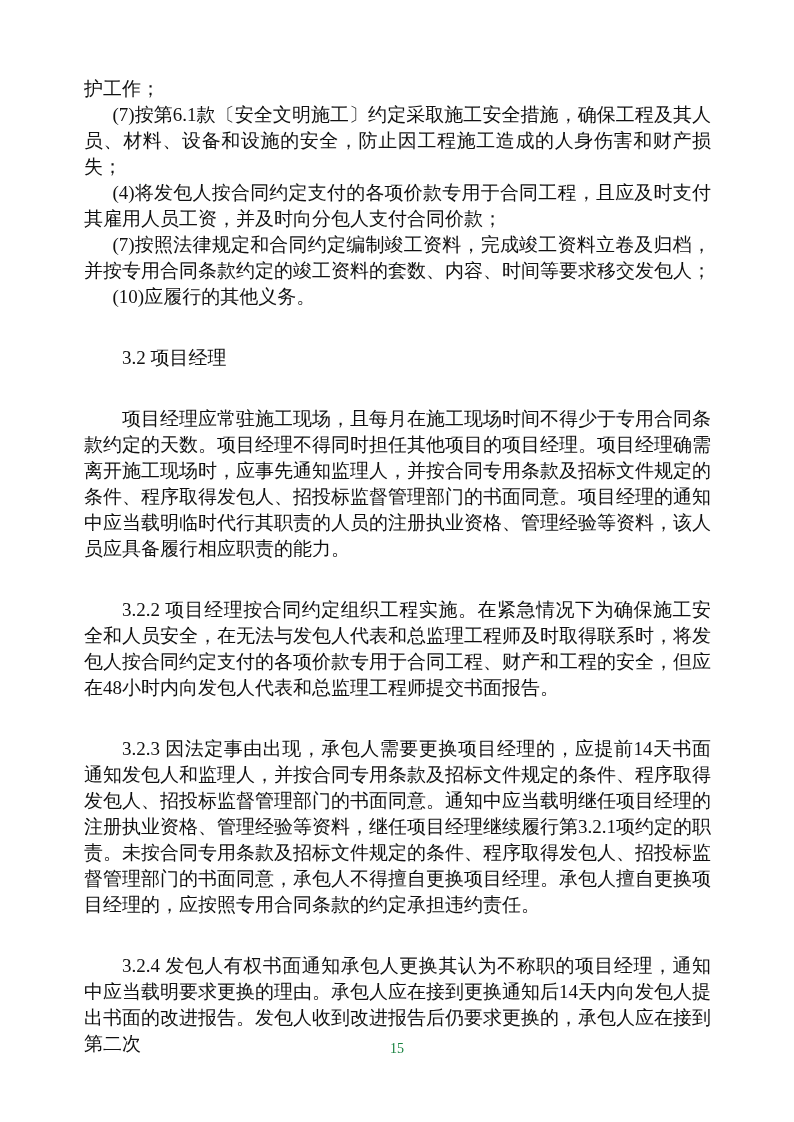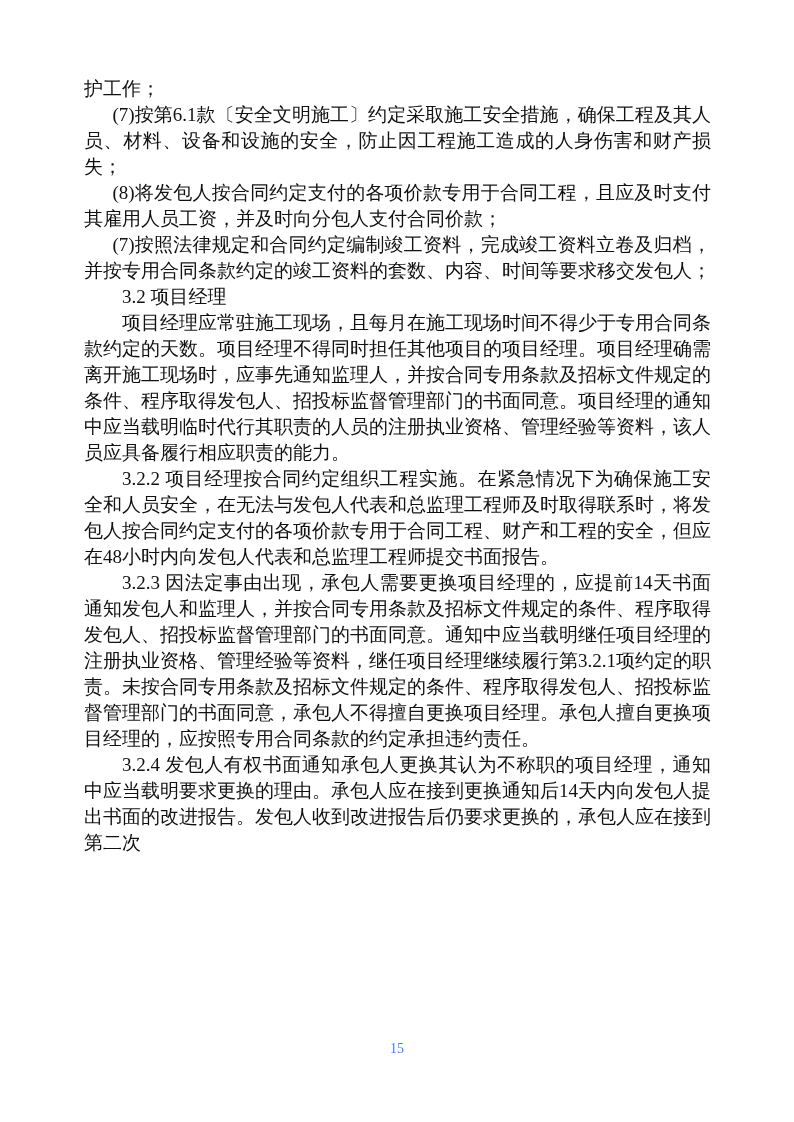--- a/index.html
+++ b/index.html
@@ -24,41 +24,42 @@
     font-size: 19px;
     line-height: 26px;
     text-align: justify;
   }
   .para {
     margin: 0;
     padding: 0;
   }
   .indent-none { text-indent: 0; }
   .indent-item { text-indent: 1.5em; font-family: Liberation Serif, serif; }
-  .indent-std  { text-indent: 2em; }
+  .indent-std  { text-indent: 2em; margin-top: 35px; }
   .footer {
     position: absolute;
     top: 1040px;
     left: 0;
     width: 100%;
     text-align: center;
     font-size: 14px;
     line-height: 18px;
-    color: #3b82f6;
+    color: #15803d;
   }
 </style>
 </head>
 <body>
 
 <div class="page">
   <div class="content">
       <p class="para indent-none">护工作；</p>
       <p class="para indent-item">(7)按第6.1款〔安全文明施工〕约定采取施工安全措施，确保工程及其人员、材料、设备和设施的安全，防止因工程施工造成的人身伤害和财产损失；</p>
-      <p class="para indent-item">(8)将发包人按合同约定支付的各项价款专用于合同工程，且应及时支付其雇用人员工资，并及时向分包人支付合同价款；</p>
+      <p class="para indent-item">(4)将发包人按合同约定支付的各项价款专用于合同工程，且应及时支付其雇用人员工资，并及时向分包人支付合同价款；</p>
       <p class="para indent-item">(7)按照法律规定和合同约定编制竣工资料，完成竣工资料立卷及归档，并按专用合同条款约定的竣工资料的套数、内容、时间等要求移交发包人；</p>
+      <p class="para indent-item">(10)应履行的其他义务。</p>
       <p class="para indent-std">3.2 项目经理</p>
       <p class="para indent-std">项目经理应常驻施工现场，且每月在施工现场时间不得少于专用合同条款约定的天数。项目经理不得同时担任其他项目的项目经理。项目经理确需离开施工现场时，应事先通知监理人，并按合同专用条款及招标文件规定的条件、程序取得发包人、招投标监督管理部门的书面同意。项目经理的通知中应当载明临时代行其职责的人员的注册执业资格、管理经验等资料，该人员应具备履行相应职责的能力。</p>
       <p class="para indent-std">3.2.2 项目经理按合同约定组织工程实施。在紧急情况下为确保施工安全和人员安全，在无法与发包人代表和总监理工程师及时取得联系时，将发包人按合同约定支付的各项价款专用于合同工程、财产和工程的安全，但应在48小时内向发包人代表和总监理工程师提交书面报告。</p>
       <p class="para indent-std">3.2.3 因法定事由出现，承包人需要更换项目经理的，应提前14天书面通知发包人和监理人，并按合同专用条款及招标文件规定的条件、程序取得发包人、招投标监督管理部门的书面同意。通知中应当载明继任项目经理的注册执业资格、管理经验等资料，继任项目经理继续履行第3.2.1项约定的职责。未按合同专用条款及招标文件规定的条件、程序取得发包人、招投标监督管理部门的书面同意，承包人不得擅自更换项目经理。承包人擅自更换项目经理的，应按照专用合同条款的约定承担违约责任。</p>
       <p class="para indent-std">3.2.4 发包人有权书面通知承包人更换其认为不称职的项目经理，通知中应当载明要求更换的理由。承包人应在接到更换通知后14天内向发包人提出书面的改进报告。发包人收到改进报告后仍要求更换的，承包人应在接到第二次</p>
     </div>
   <div class="footer">15</div>
 </div>
 
 </body></html>

